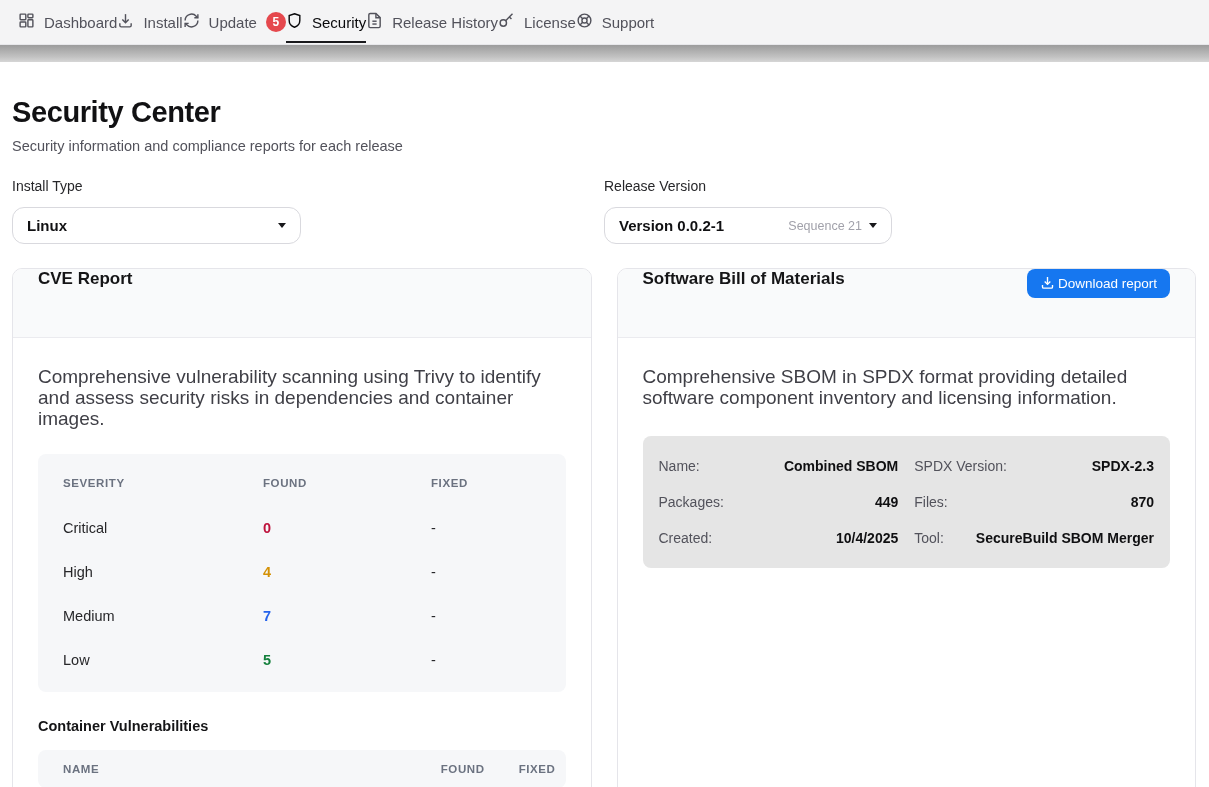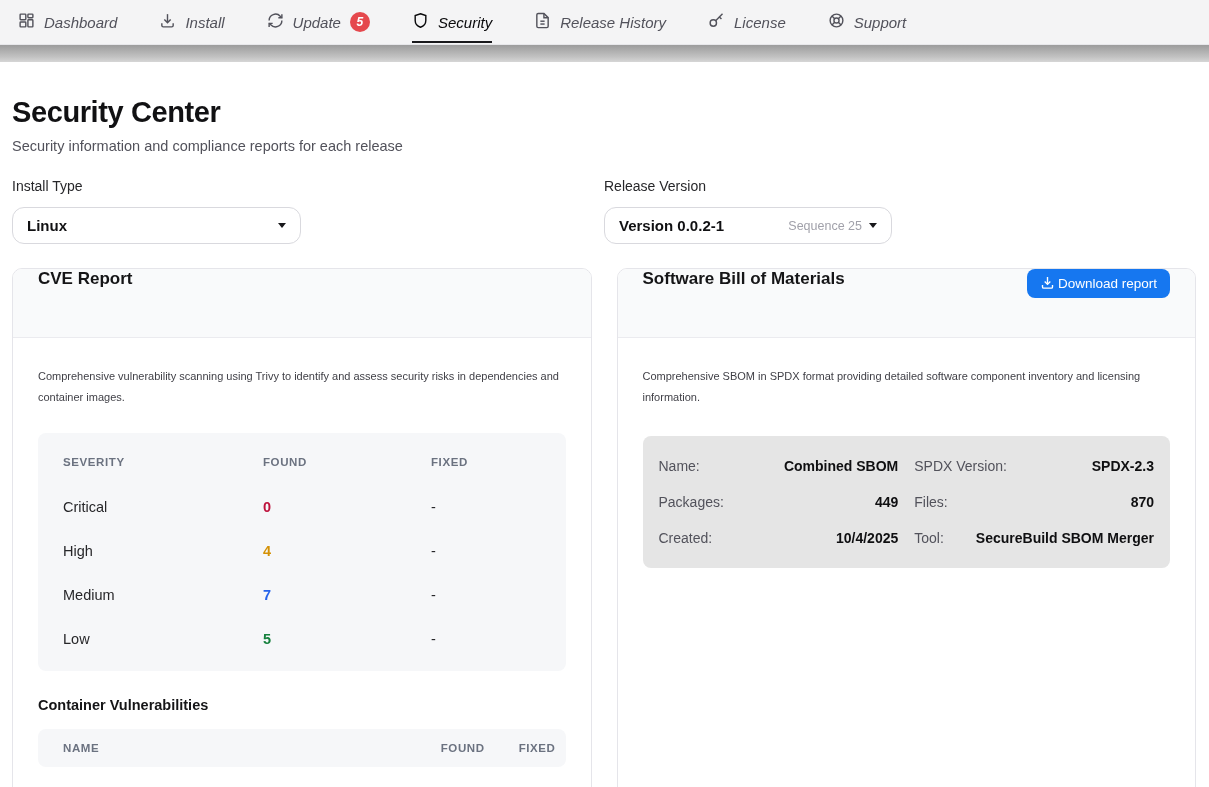--- a/index.html
+++ b/index.html
@@ -1,21 +1,21 @@
 <!DOCTYPE html>
 <html><head>
 <meta charset="utf-8">
 <style>
   * { margin:0; padding:0; box-sizing:border-box; }
   html,body { width:1209px; height:787px; overflow:hidden; background:#fff;
     font-family:"Liberation Sans", sans-serif; color:#18181b; }
 
   
   .nav { height:45px; background:#f4f4f5; display:flex; align-items:stretch;
-    gap:42px; padding:0 18px; border-bottom:1px solid #e7e7ea;font-style:italic; }
+    padding:0 18px; border-bottom:1px solid #e7e7ea; }
   .nav-item { position:relative; display:flex; align-items:center; gap:9px;
     font-size:15px; color:#52525b; cursor:pointer; }
   .nav-item svg { stroke:#52525b; }
   .nav-item.active { color:#09090b; font-weight:500; }
   .nav-item.active svg { stroke:#09090b; }
   .nav-item.active::after { content:""; position:absolute; left:0; right:0;
     bottom:1px; height:2px; background:#18181b; }
   .badge { width:20px; height:20px; border-radius:50%; background:#e5484d;
     color:#fff; font-size:12px; font-weight:700; display:flex;
     align-items:center; justify-content:center; }
@@ -39,21 +39,21 @@
   .seq-wrap { display:flex; align-items:center; gap:7px; }
   .seq-text { font-size:12.5px; font-weight:400; color:#a1a1aa; }
 
   
   .cards { margin-top:24px; display:grid; grid-template-columns:1fr 1fr; gap:25px; }
   .card { border:1px solid #e5e5ea; border-radius:10px; overflow:hidden; background:#fff; min-height:530px; }
   .card-header { height:69px; background:#f9fafb; border-bottom:1px solid #ebebef;
     display:flex; align-items:flex-start; justify-content:space-between; padding:0 25px; }
   .card-title { font-size:17px; font-weight:700; color:#151517; }
   .card-body { padding:28px 25px; }
-  .card-desc { font-size:11px; line-height:21px; color:#3f3f46; }
+  .card-desc { font-size:19px; line-height:21px; color:#3f3f46; }
 
   .btn-primary { display:flex; align-items:center; gap:3px; background:#1677f0; color:#fff;
     border:none; border-radius:8px; height:29px; padding:0 13px; font-size:13.5px;
     font-family:"Liberation Sans", sans-serif; cursor:pointer; }
   .btn-primary svg { stroke:#fff; }
 
   
   .sev-table { margin-top:25px; background:#f6f7f9; border-radius:8px; padding:6px 0 10px; }
   .sev-head, .sev-row { display:grid; grid-template-columns:200px 168px 1fr; padding:0 25px; align-items:center; }
   .sev-head { height:46px; }
@@ -176,21 +176,21 @@
       <div class="select small">
         <span>Linux</span>
         <span class="caret"></span>
       </div>
     </div>
     <div>
       <div class="field-label">Release Version</div>
       <div class="select release">
         <span>Version 0.0.2-1</span>
         <span class="seq-wrap">
-          <span class="seq-text">Sequence 25</span>
+          <span class="seq-text">Sequence 21</span>
           <span class="caret"></span>
         </span>
       </div>
     </div>
   </div>
 
   <div class="cards">
 
     <section class="card">
       <div class="card-header">

